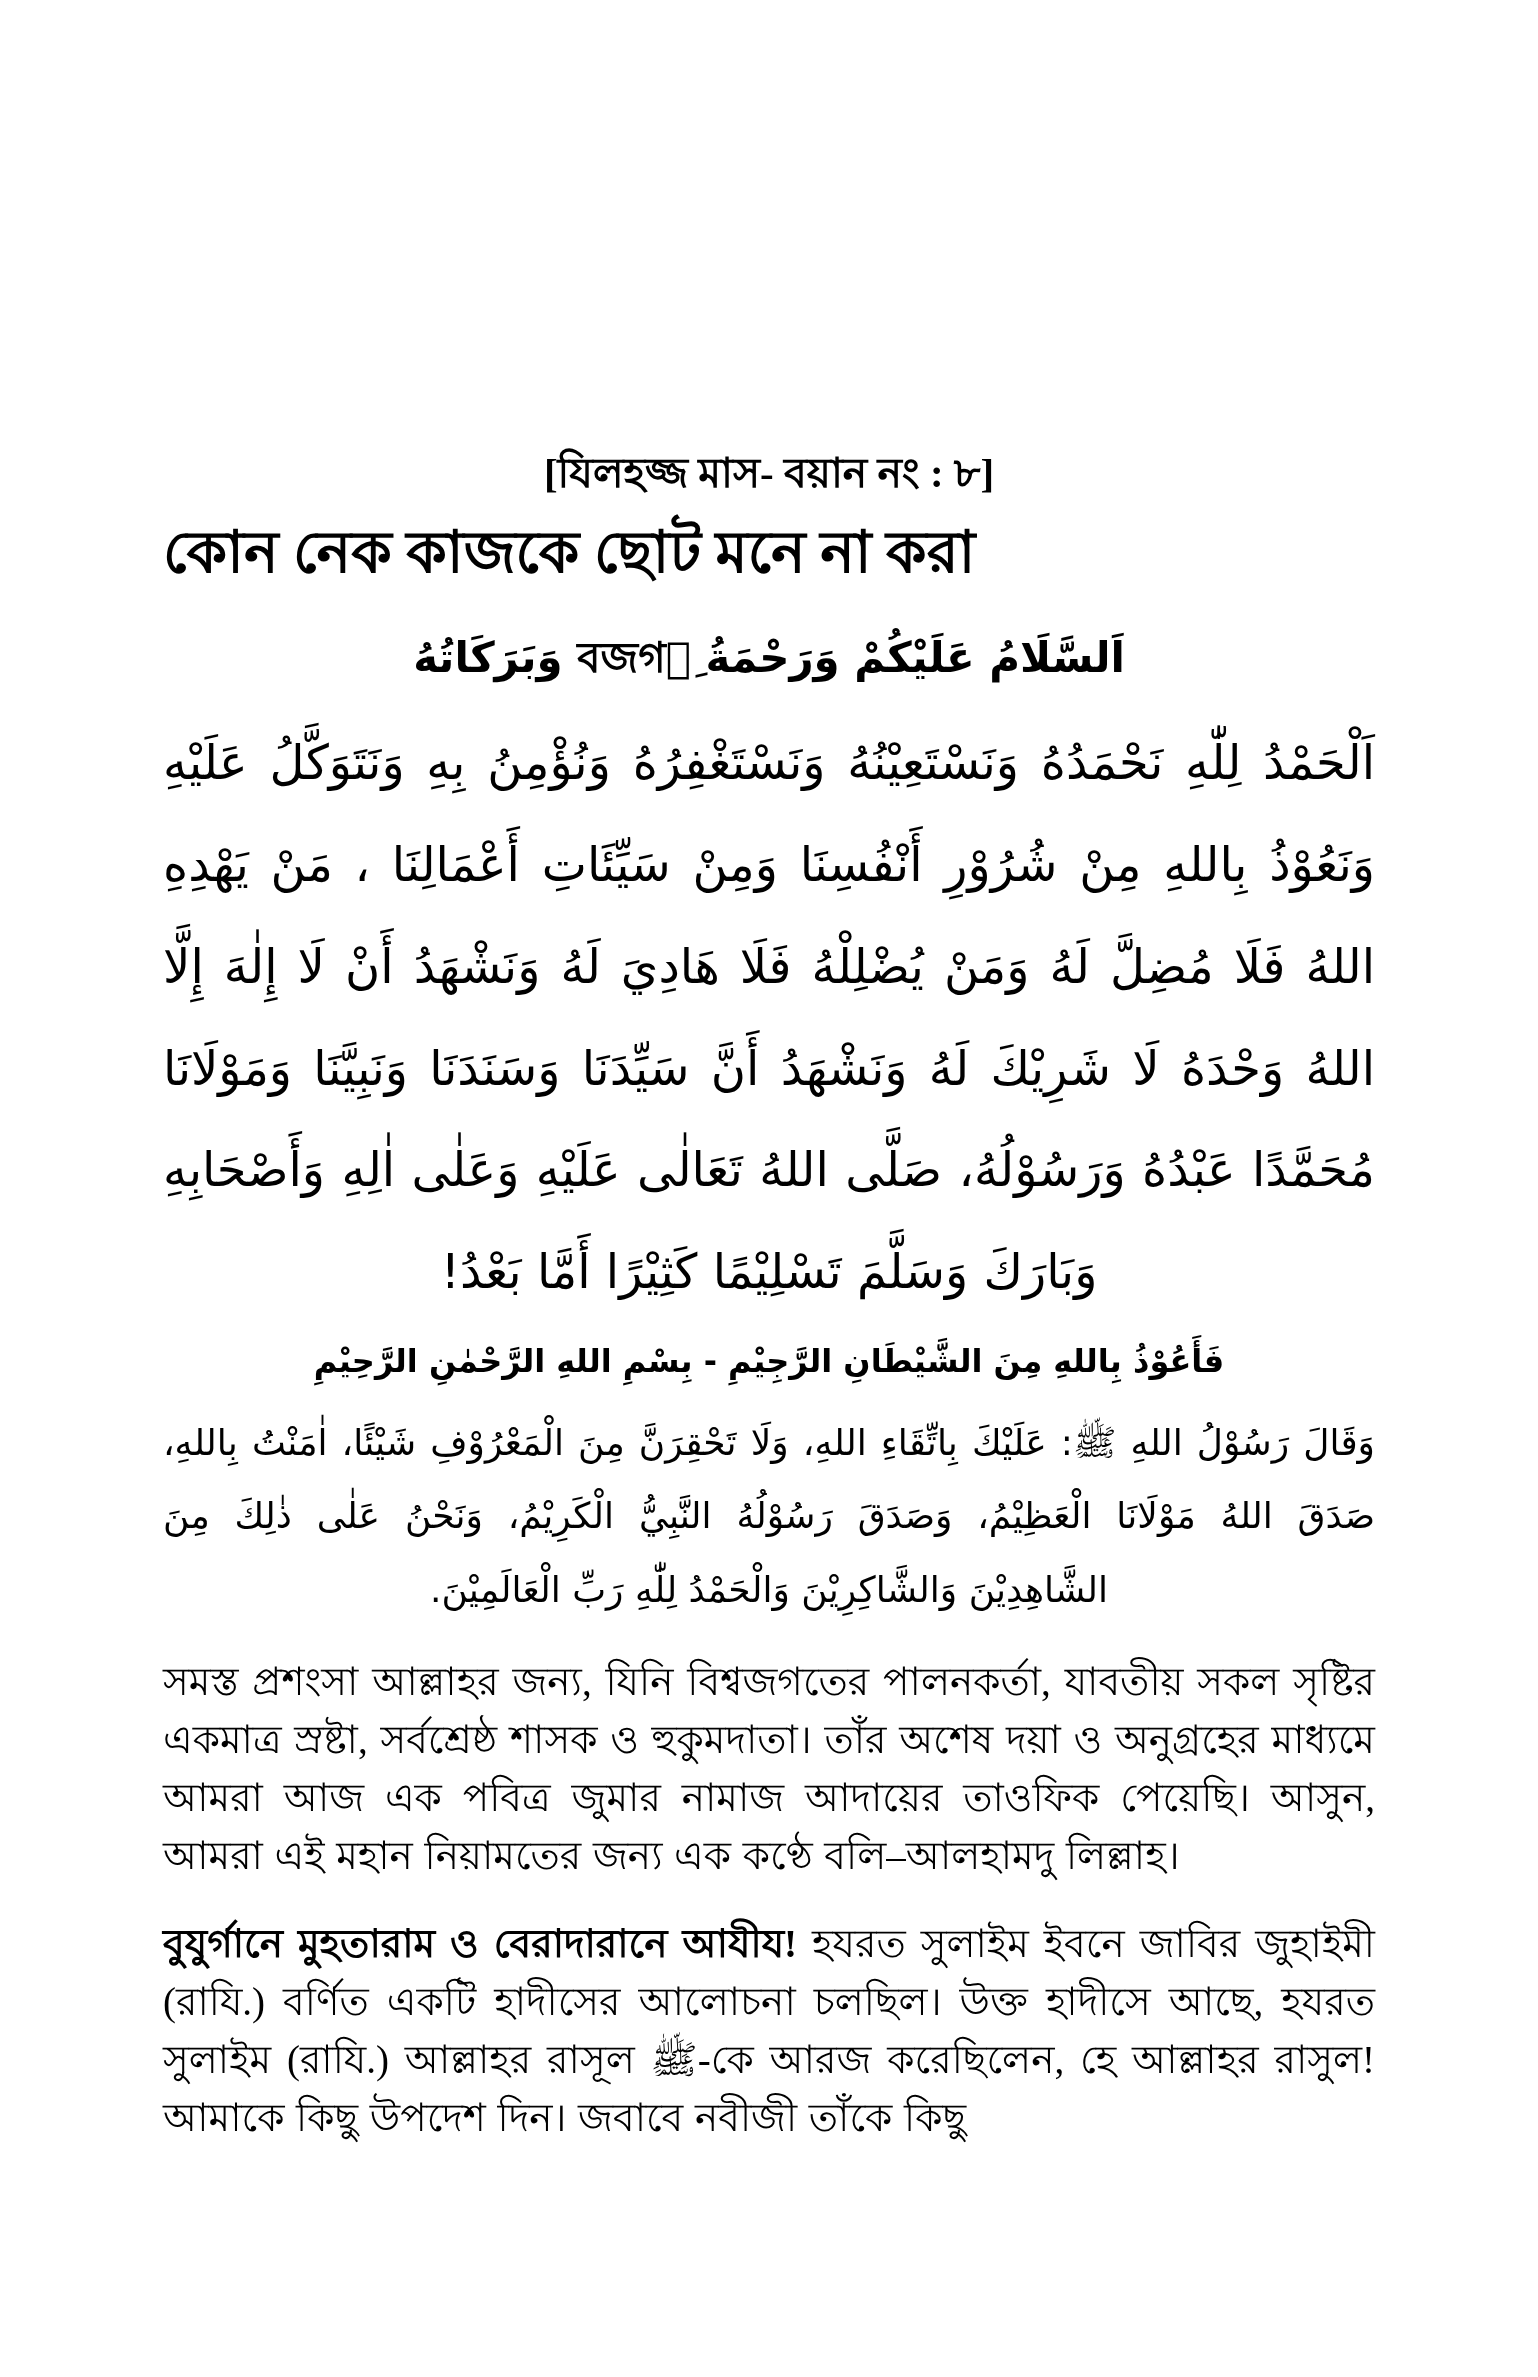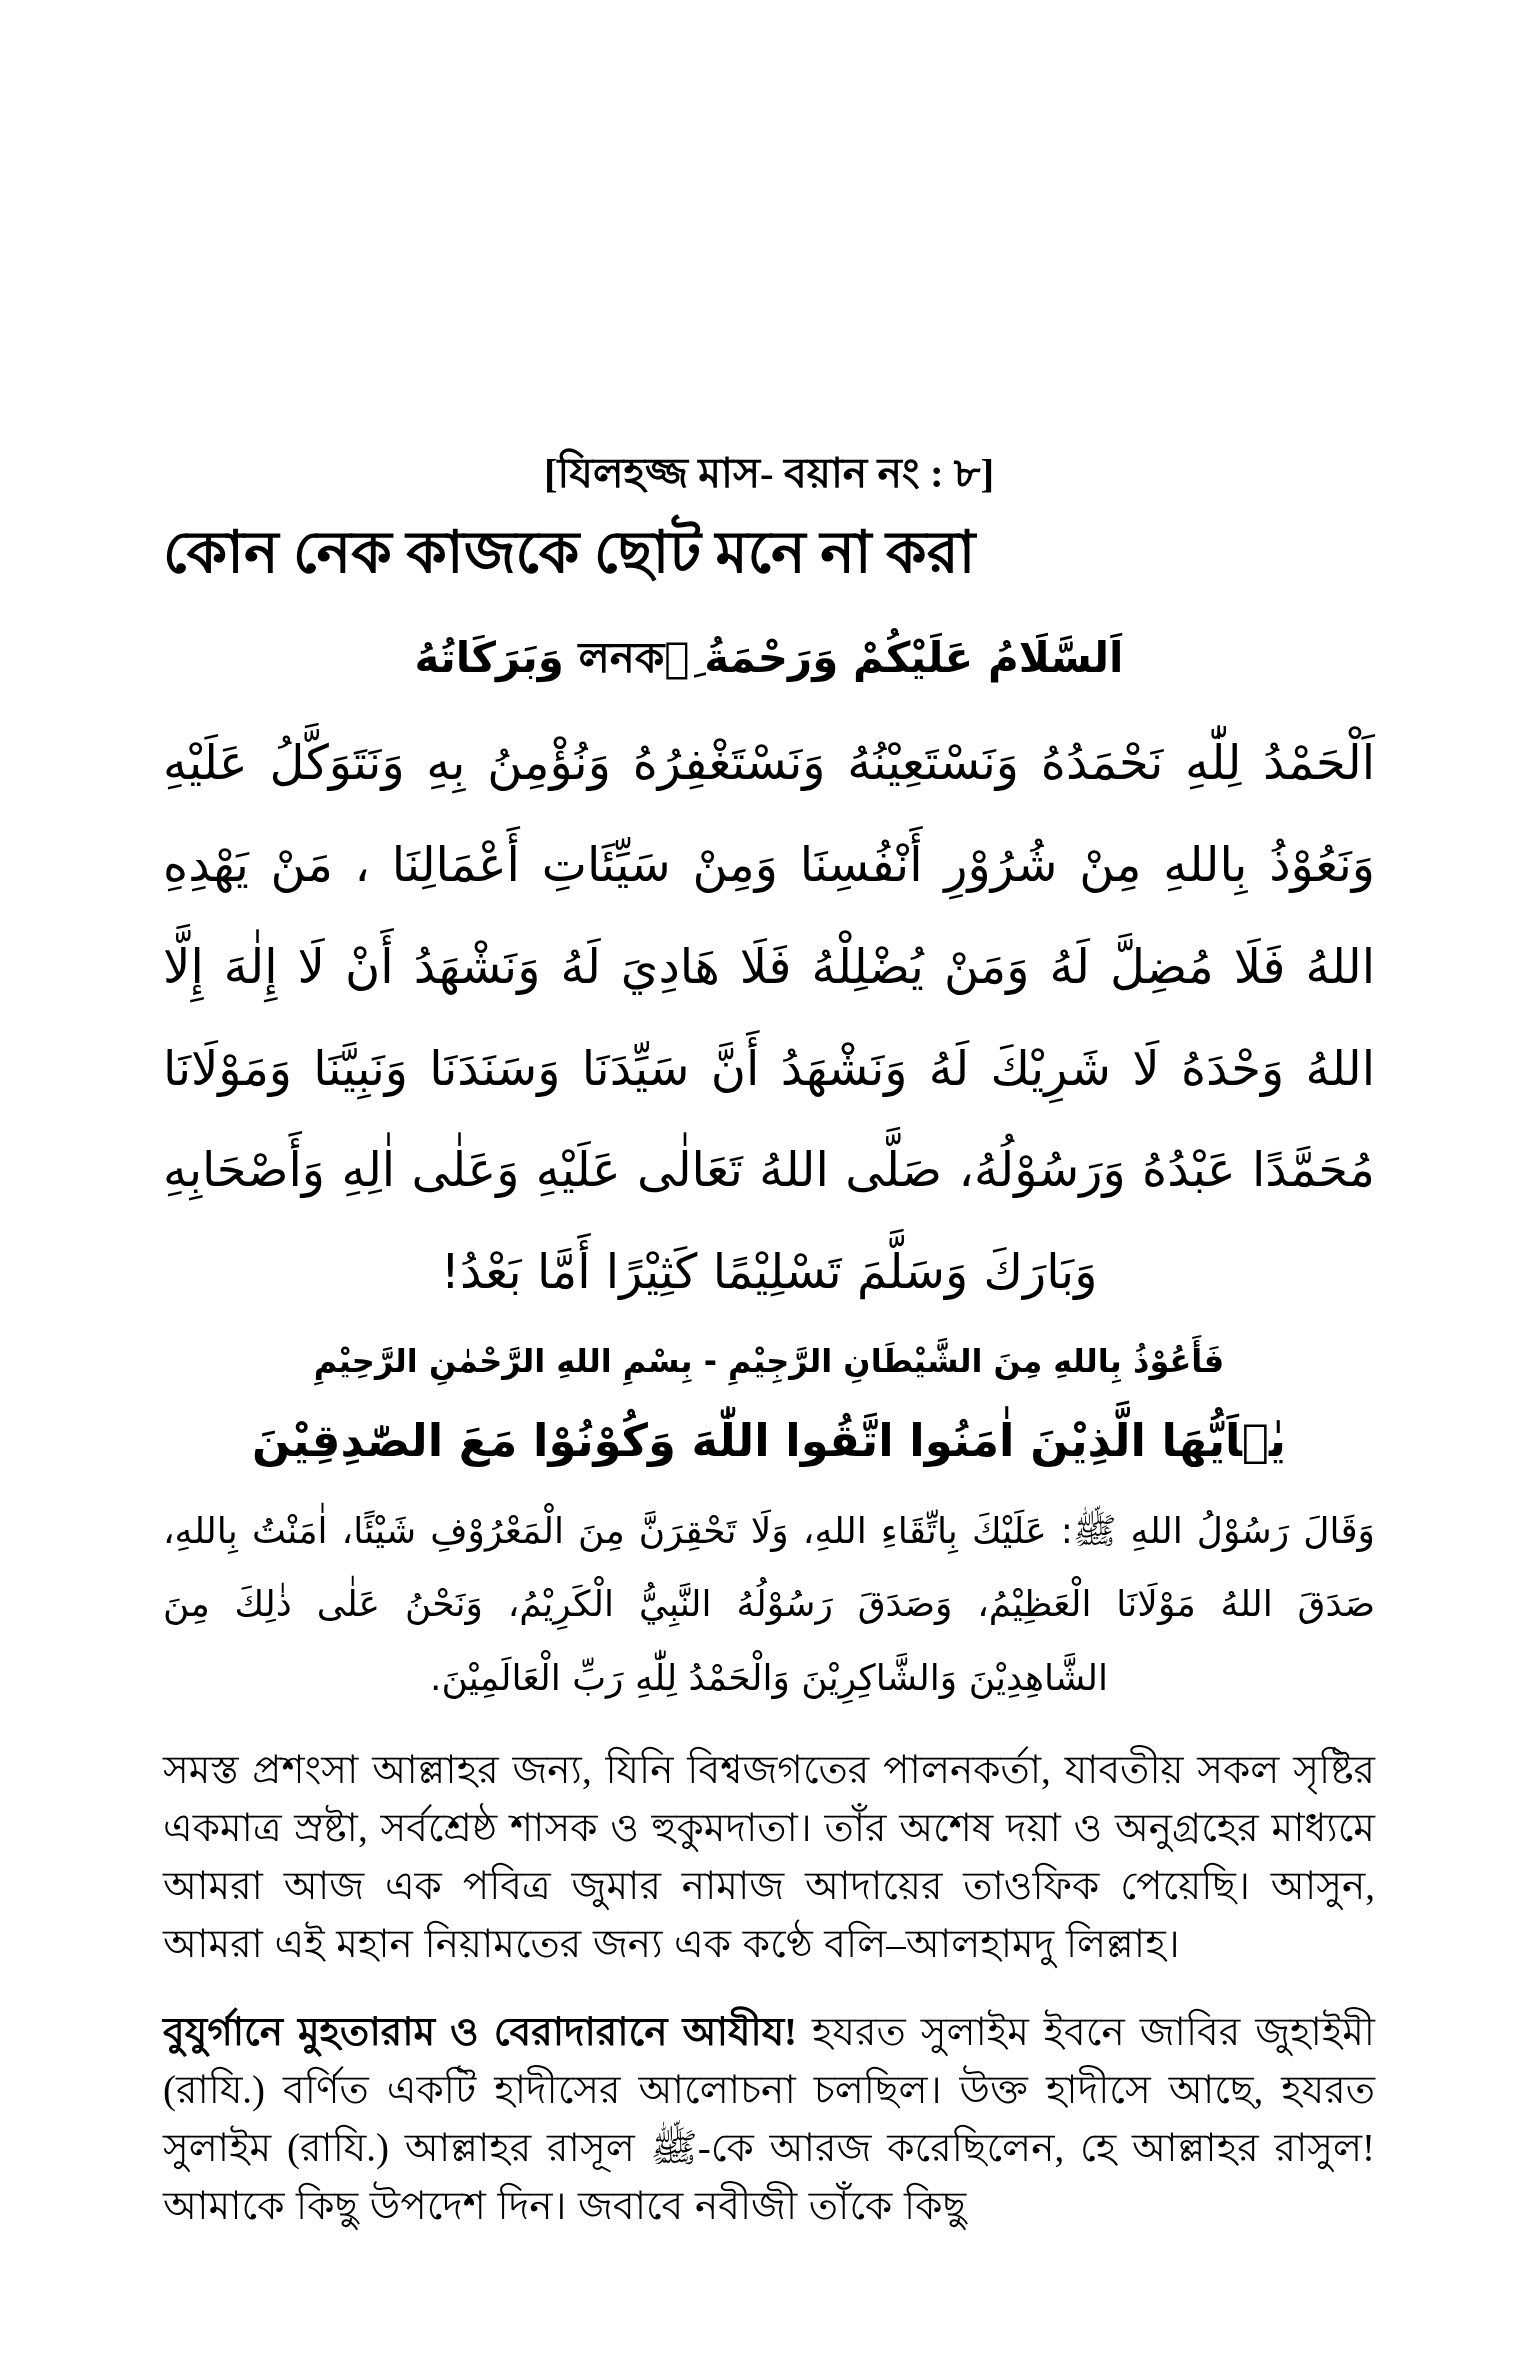--- a/index.html
+++ b/index.html
@@ -94,27 +94,26 @@
 </head>
 <body>
 
 <div class="page">
   <div class="content">
 
     <div class="kicker bn">[যিলহজ্জ মাস- বয়ান নং : ৮]</div>
 
     <h1 class="title bn">কোন নেক কাজকে ছোট মনে না করা</h1>
 
-    <div class="arabic salam" lang="ar" dir="rtl">اَلسَّلَامُ عَلَيْكُمْ وَرَحْمَةُ লনকরِ وَبَرَكَاتُهُ</div>
+    <div class="arabic salam" lang="ar" dir="rtl">اَلسَّلَامُ عَلَيْكُمْ وَرَحْمَةُ বজগতِ وَبَرَكَاتُهُ</div>
 
     <div class="arabic khutbah" lang="ar" dir="rtl">اَلْحَمْدُ لِلّٰهِ نَحْمَدُهُ وَنَسْتَعِيْنُهُ وَنَسْتَغْفِرُهُ وَنُؤْمِنُ بِهِ وَنَتَوَكَّلُ عَلَيْهِ وَنَعُوْذُ بِاللهِ مِنْ شُرُوْرِ أَنْفُسِنَا وَمِنْ سَيِّئَاتِ أَعْمَالِنَا ، مَنْ يَهْدِهِ اللهُ فَلَا مُضِلَّ لَهُ وَمَنْ يُضْلِلْهُ فَلَا هَادِيَ لَهُ وَنَشْهَدُ أَنْ لَا إِلٰهَ إِلَّا اللهُ وَحْدَهُ لَا شَرِيْكَ لَهُ وَنَشْهَدُ أَنَّ سَيِّدَنَا وَسَنَدَنَا وَنَبِيَّنَا وَمَوْلَانَا مُحَمَّدًا عَبْدُهُ وَرَسُوْلُهُ، صَلَّى اللهُ تَعَالٰى عَلَيْهِ وَعَلٰى اٰلِهِ وَأَصْحَابِهِ وَبَارَكَ وَسَلَّمَ تَسْلِيْمًا كَثِيْرًا أَمَّا بَعْدُ!</div>
 
     <div class="arabic taawwudh" lang="ar" dir="rtl">فَأَعُوْذُ بِاللهِ مِنَ الشَّيْطَانِ الرَّجِيْمِ - بِسْمِ اللهِ الرَّحْمٰنِ الرَّحِيْمِ</div>
 
-    <div class="arabic verse" lang="ar" dir="rtl">يٰۤاَيُّهَا الَّذِيْنَ اٰمَنُوا اتَّقُوا اللّٰهَ وَكُوْنُوْا مَعَ الصّٰدِقِيْنَ</div>
 
     <div class="arabic hadith" lang="ar" dir="rtl">وَقَالَ رَسُوْلُ اللهِ ﷺ: عَلَيْكَ بِاتِّقَاءِ اللهِ، وَلَا تَحْقِرَنَّ مِنَ الْمَعْرُوْفِ شَيْئًا، اٰمَنْتُ بِاللهِ، صَدَقَ اللهُ مَوْلَانَا الْعَظِيْمُ، وَصَدَقَ رَسُوْلُهُ النَّبِيُّ الْكَرِيْمُ، وَنَحْنُ عَلٰى ذٰلِكَ مِنَ الشَّاهِدِيْنَ وَالشَّاكِرِيْنَ وَالْحَمْدُ لِلّٰهِ رَبِّ الْعَالَمِيْنَ.</div>
 
     <p class="para bn">সমস্ত প্রশংসা আল্লাহর জন্য, যিনি বিশ্বজগতের পালনকর্তা, যাবতীয় সকল সৃষ্টির একমাত্র স্রষ্টা, সর্বশ্রেষ্ঠ শাসক ও হুকুমদাতা। তাঁর অশেষ দয়া ও অনুগ্রহের মাধ্যমে আমরা আজ এক পবিত্র জুমার নামাজ আদায়ের তাওফিক পেয়েছি। আসুন, আমরা এই মহান নিয়ামতের জন্য এক কণ্ঠে বলি–আলহামদু লিল্লাহ।</p>
 
     <p class="para bn second"><strong class="lead">বুযুর্গানে মুহতারাম ও বেরাদারানে আযীয!</strong> <span>হযরত সুলাইম ইবনে জাবির জুহাইমী (রাযি.) বর্ণিত একটি হাদীসের আলোচনা চলছিল। উক্ত হাদীসে আছে, হযরত সুলাইম (রাযি.) আল্লাহর রাসূল ﷺ-কে আরজ করেছিলেন, হে আল্লাহর রাসুল! আমাকে কিছু উপদেশ দিন। জবাবে নবীজী তাঁকে কিছু</span></p>
 
   </div>
 </div>
 

